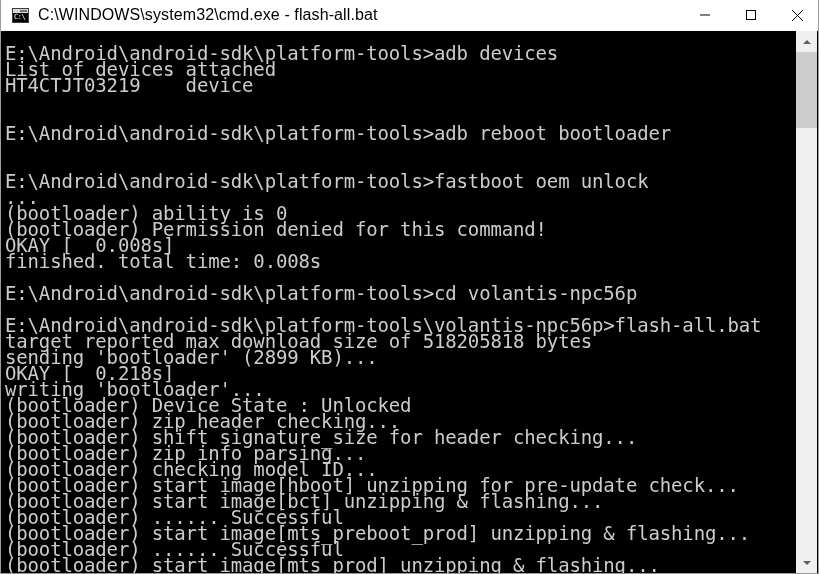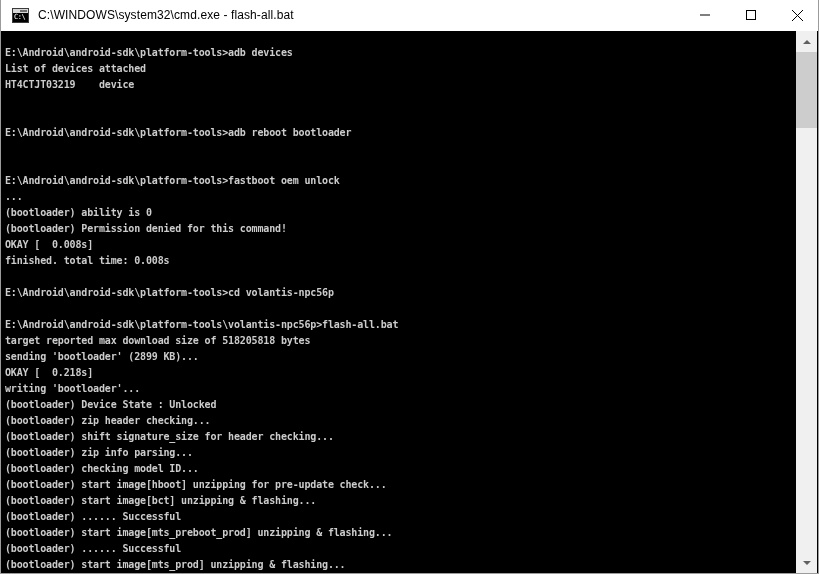--- a/index.html
+++ b/index.html
@@ -42,21 +42,21 @@
     background:#6f6f6f;
   }
   .title-icon .prompt{
     position:absolute; left:1px; top:4px;
     color:#ffffff; font-size:7px; line-height:9px;
     font-family:"DejaVu Sans Mono", monospace;
     letter-spacing:-0.5px;
     white-space:nowrap;
   }
   .title-text{
-    font-size:12px;
+    font-size:16px;
     color:#000000;
     white-space:nowrap;
     letter-spacing:0.1px;
     flex:1 1 auto;
   }
   .win-controls{ display:flex; height:31px; flex:0 0 auto; }
   .win-btn{
     width:46px; height:31px;
     display:flex; align-items:center; justify-content:center;
     background:#ffffff;
@@ -68,26 +68,25 @@
     top:31px; left:1px;
     width:795px;
     height:542px;
     background:#000000;
     overflow:hidden;
   }
   .lines{
     position:absolute;
     top:14px; left:3px;
     font-family:"DejaVu Sans Mono", monospace;
-    font-size:10px;
+    font-size:19px;
     line-height:16px;
     color:#cccccc;
     white-space:pre;
     letter-spacing:-0.15px;
-    font-weight:bold;
   }
   .line{ height:16px; }
   
   .scrollbar{
     position:absolute;
     top:31px; right:1px;
     width:22px;
     height:542px;
     background:#f0f0f0;
     border-left:1px solid #000000;

